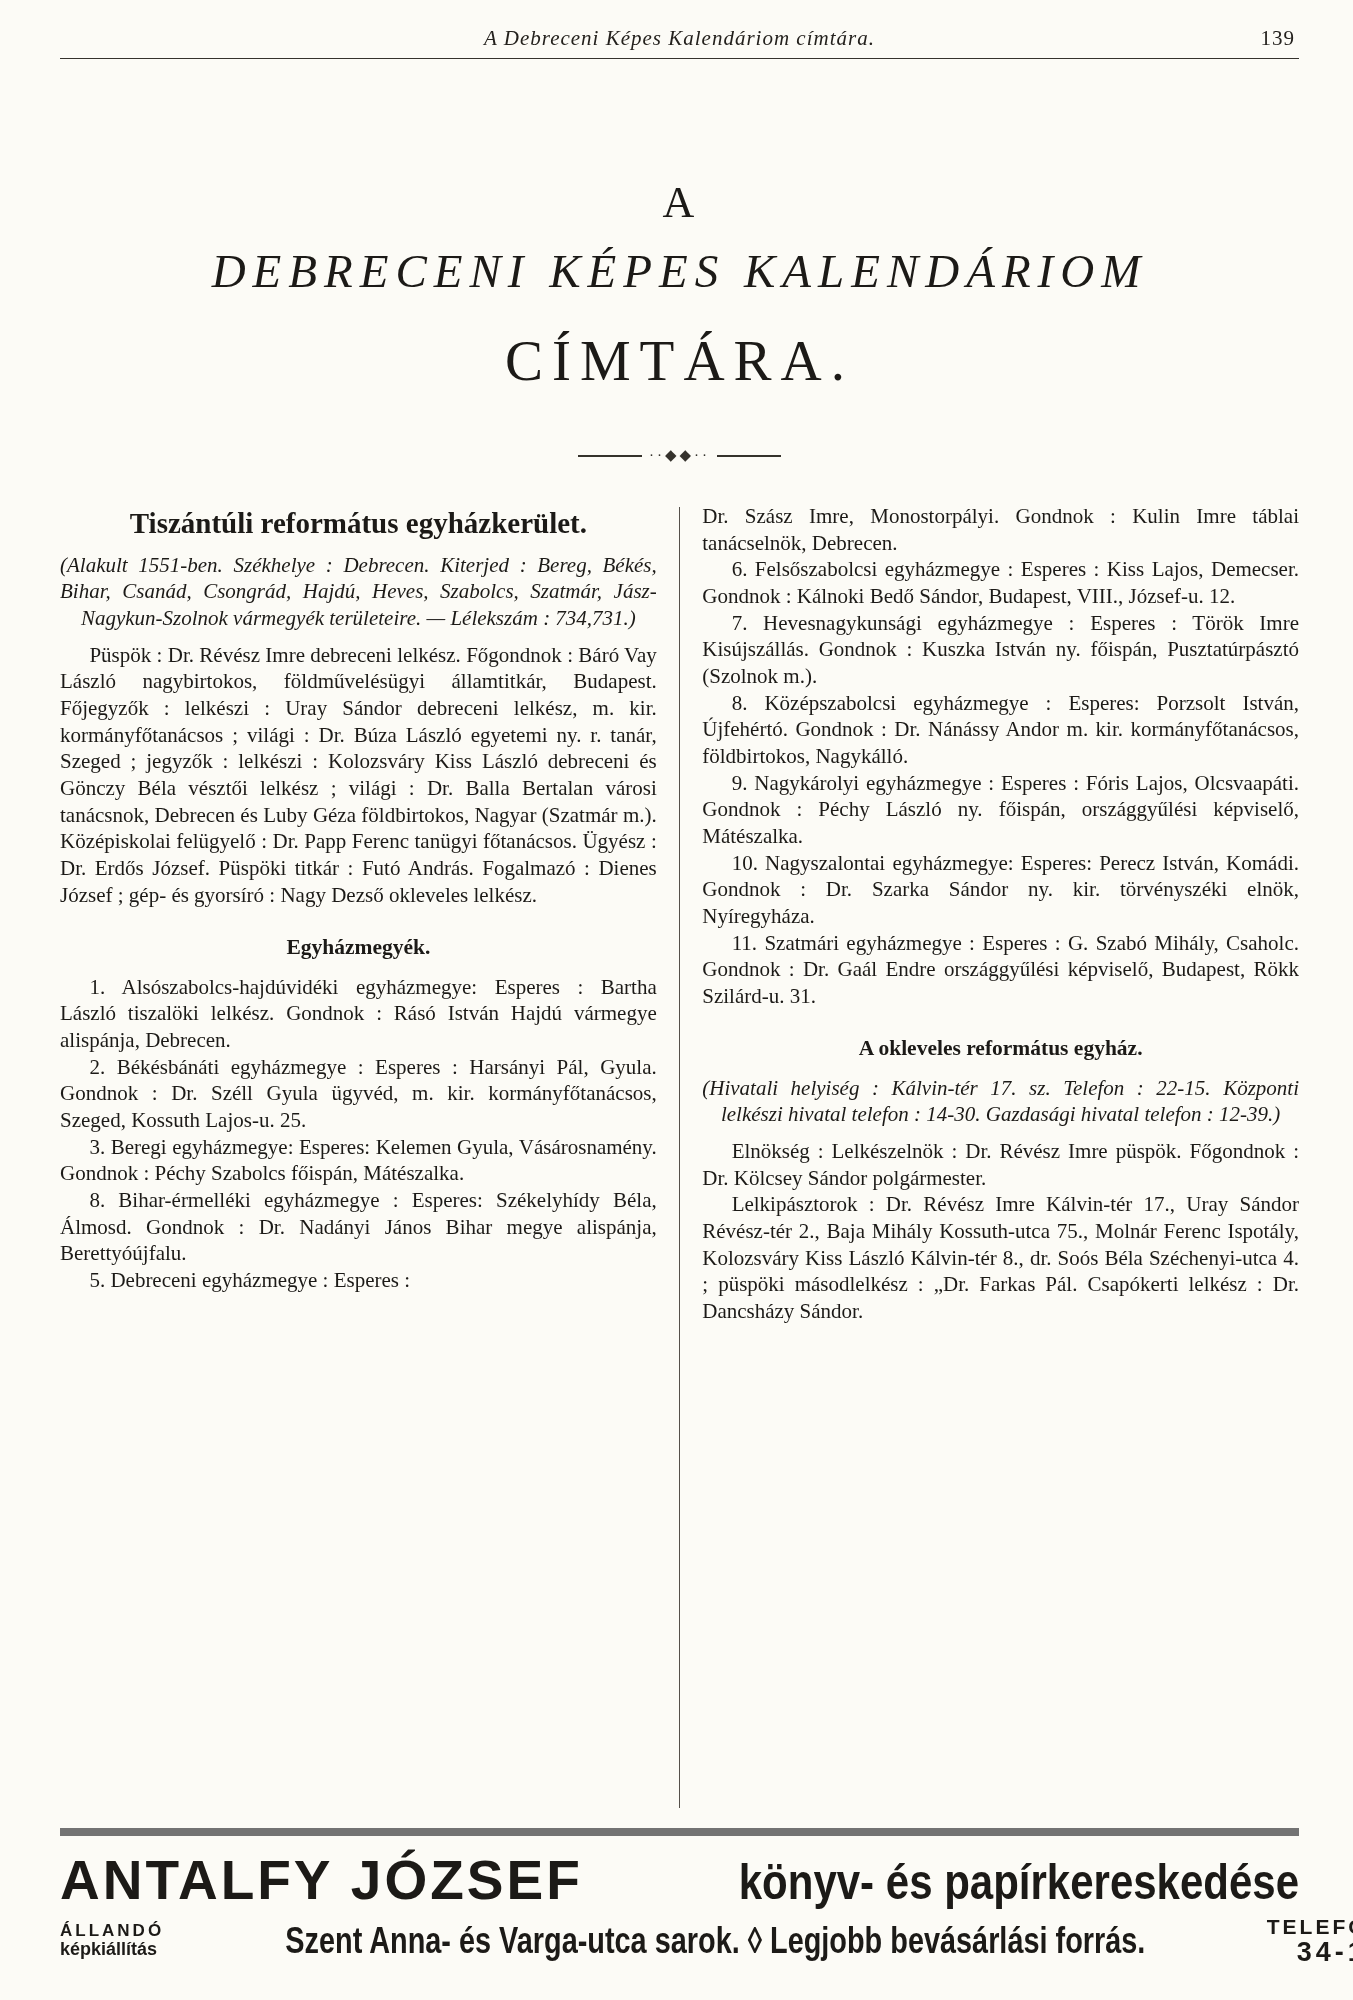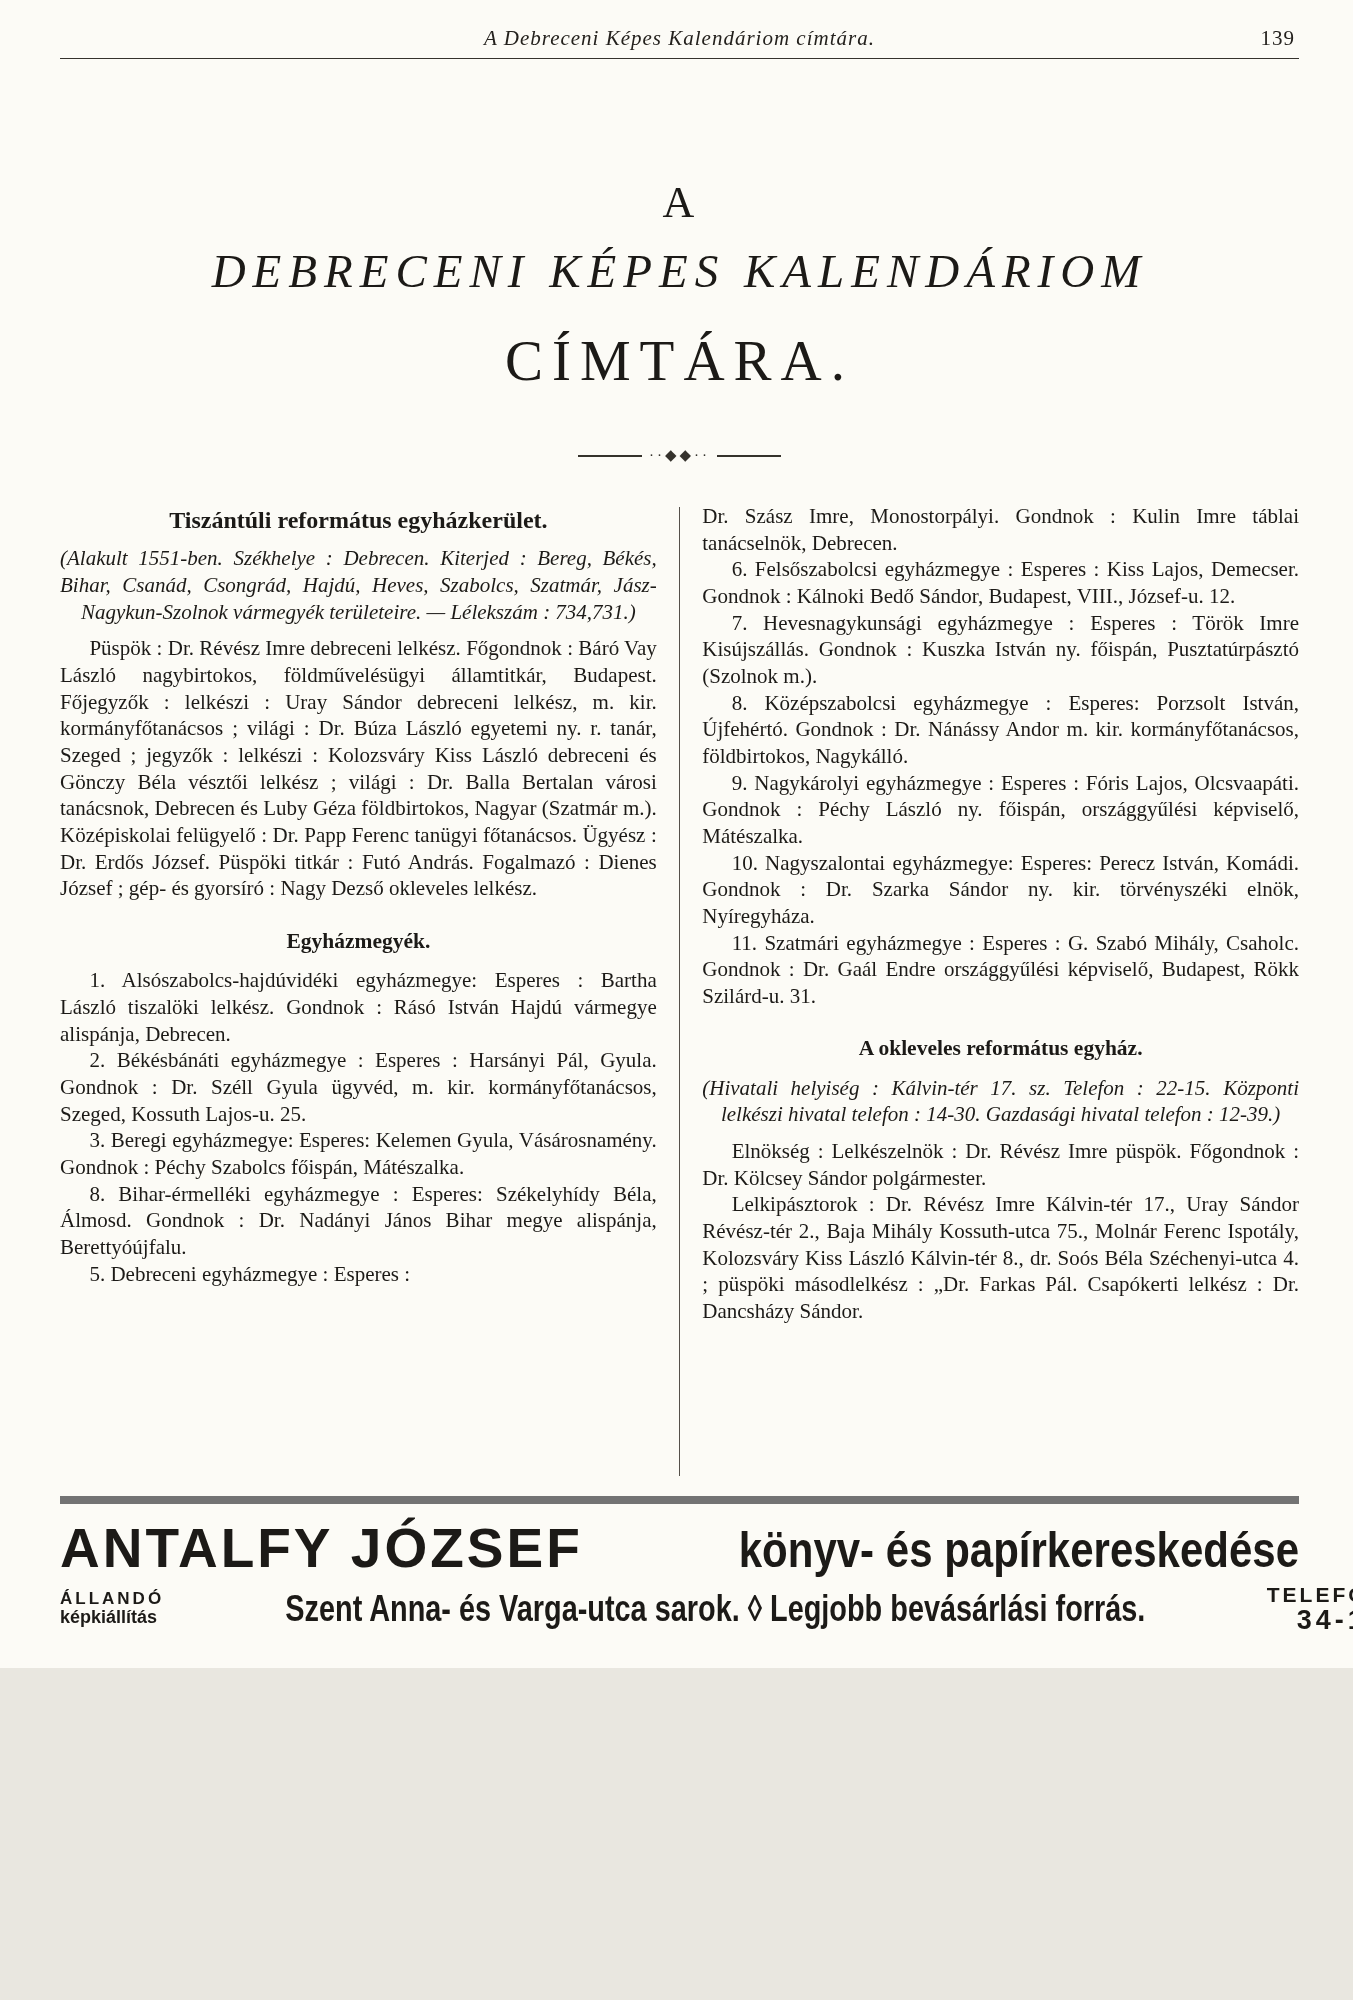--- a/index.html
+++ b/index.html
@@ -3,21 +3,21 @@
 <meta charset="utf-8">
 <style>
   html,body{margin:0;padding:0;}
   body{
     width:1353px;height:2000px;
     background:#e9e7e0;
     font-family:"Liberation Serif", serif;
     color:#1c1a17;
   }
   .page{
-    width:1353px;height:1668px;
+    width:1353px;height:2000px;
     box-sizing:border-box;
     background:#fcfbf6;
     padding:26px 54px 34px 60px;
     display:flex;flex-direction:column;
     position:relative;
   }
   
   .running-header{
     position:relative;
     text-align:center;
@@ -75,21 +75,21 @@
     display:flex;
     margin-top:8px;
     font-size:21px;
     line-height:1.27;
   }
   .col{flex:1 1 0;min-width:0;}
   .col-divider{width:1.5px;background:#55504a;margin:4px 22px 0 22px;}
   .sec-heading{
     text-align:center;
     font-weight:bold;
-    font-size:24px;
+    font-size:29px;
     margin:2px 0 10px;
   }
   .sub-heading{
     text-align:center;
     font-weight:bold;
     font-size:21.5px;
     margin:26px 0 12px;
   }
   .note{
     font-style:italic;

